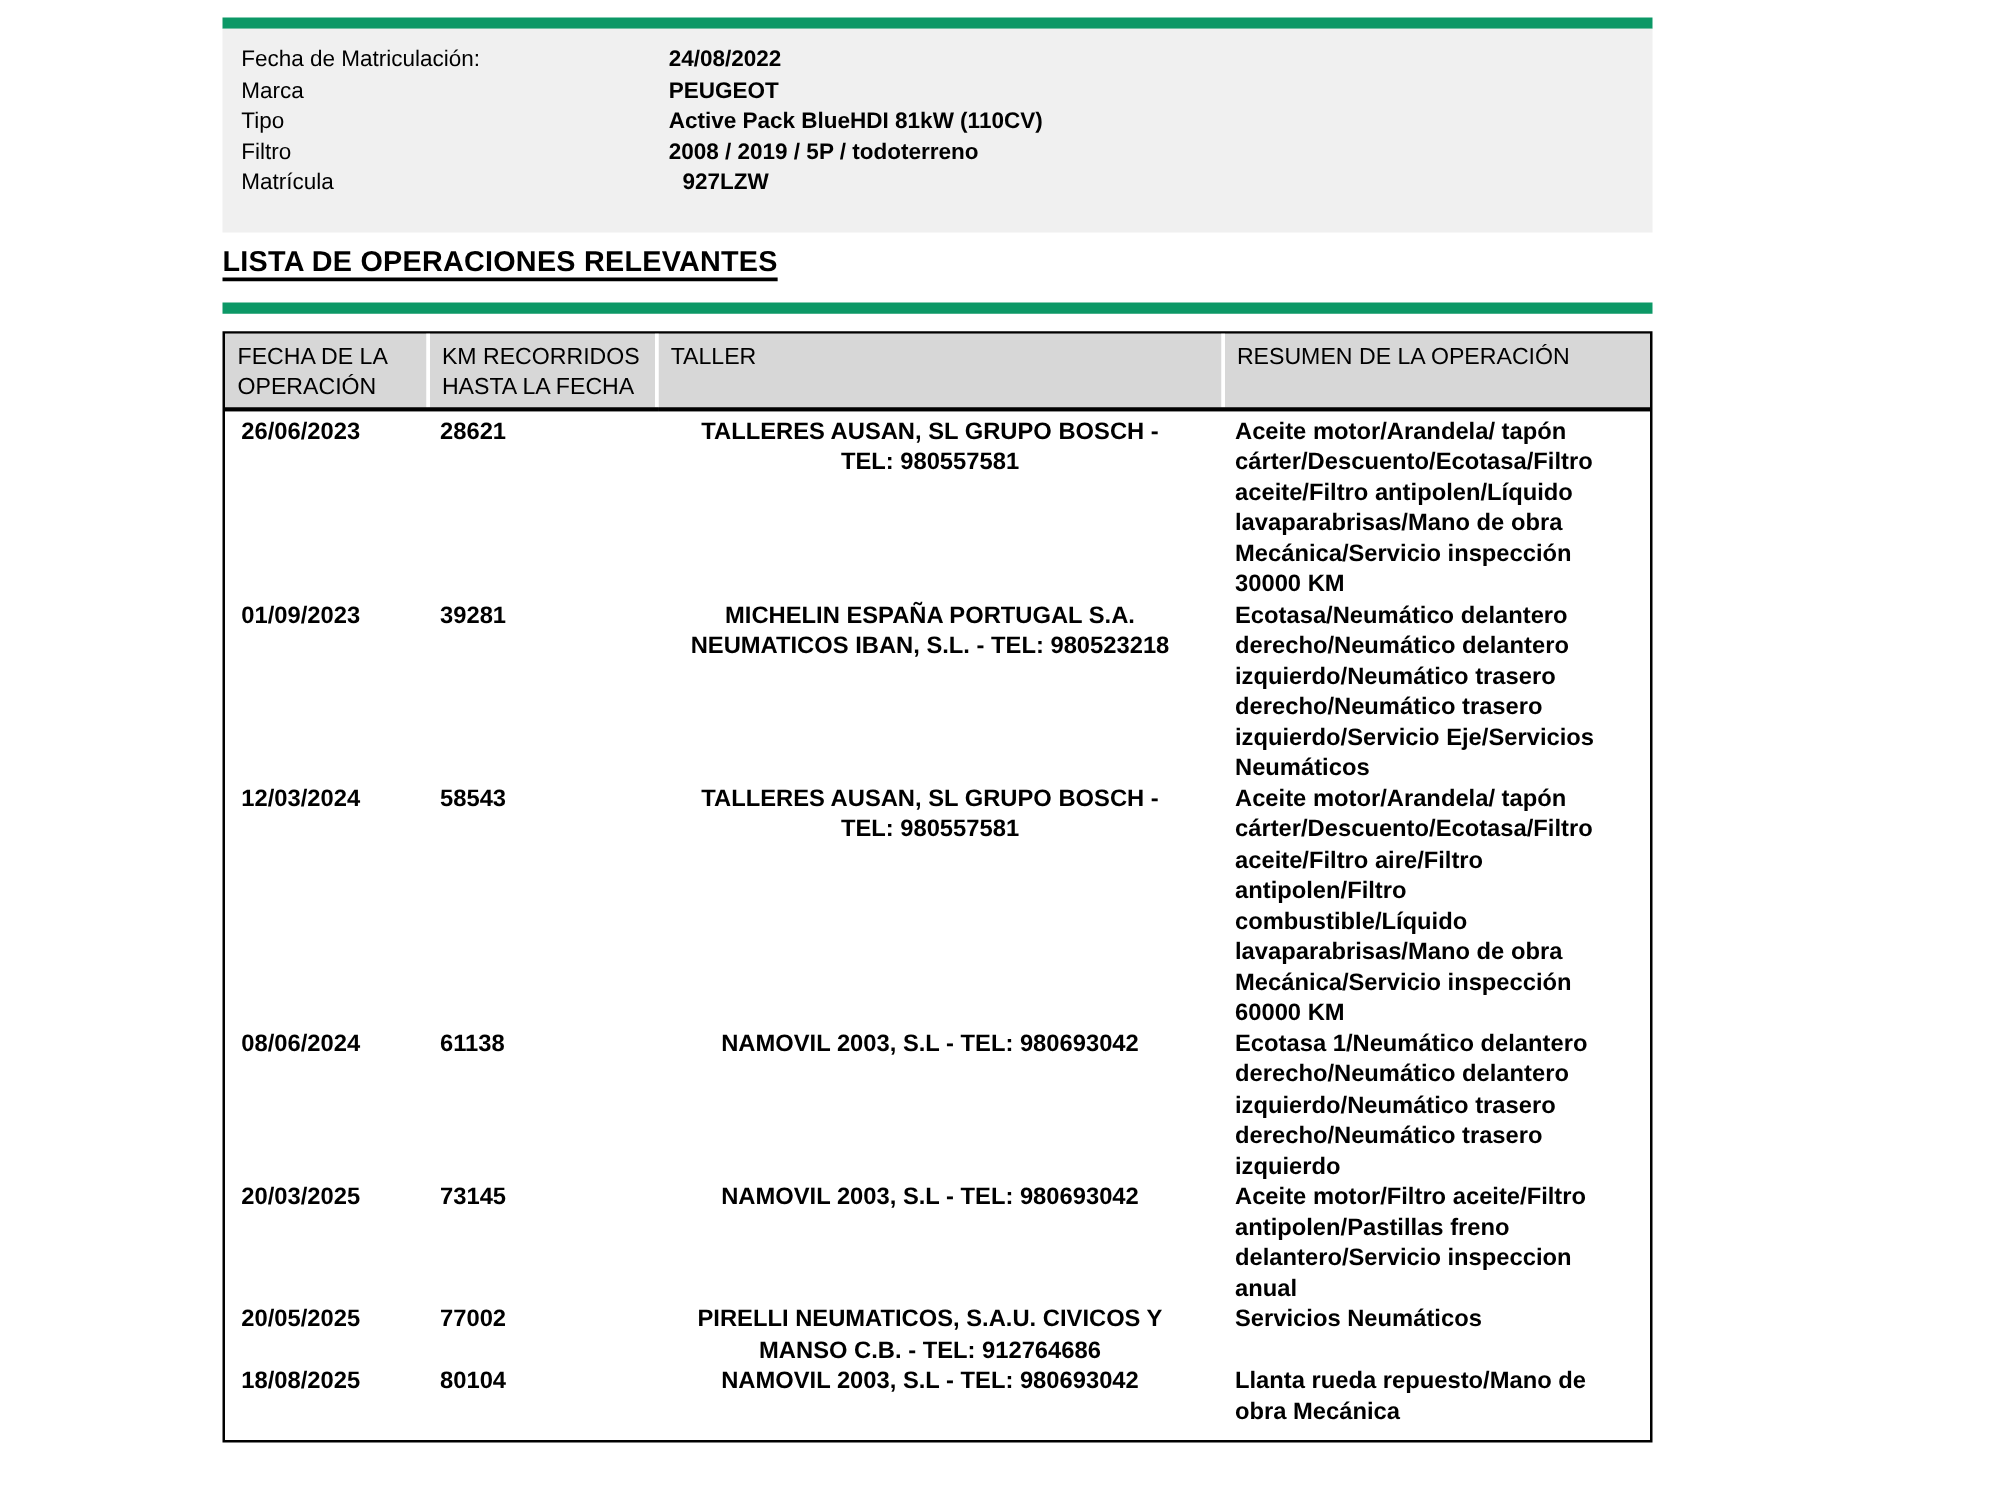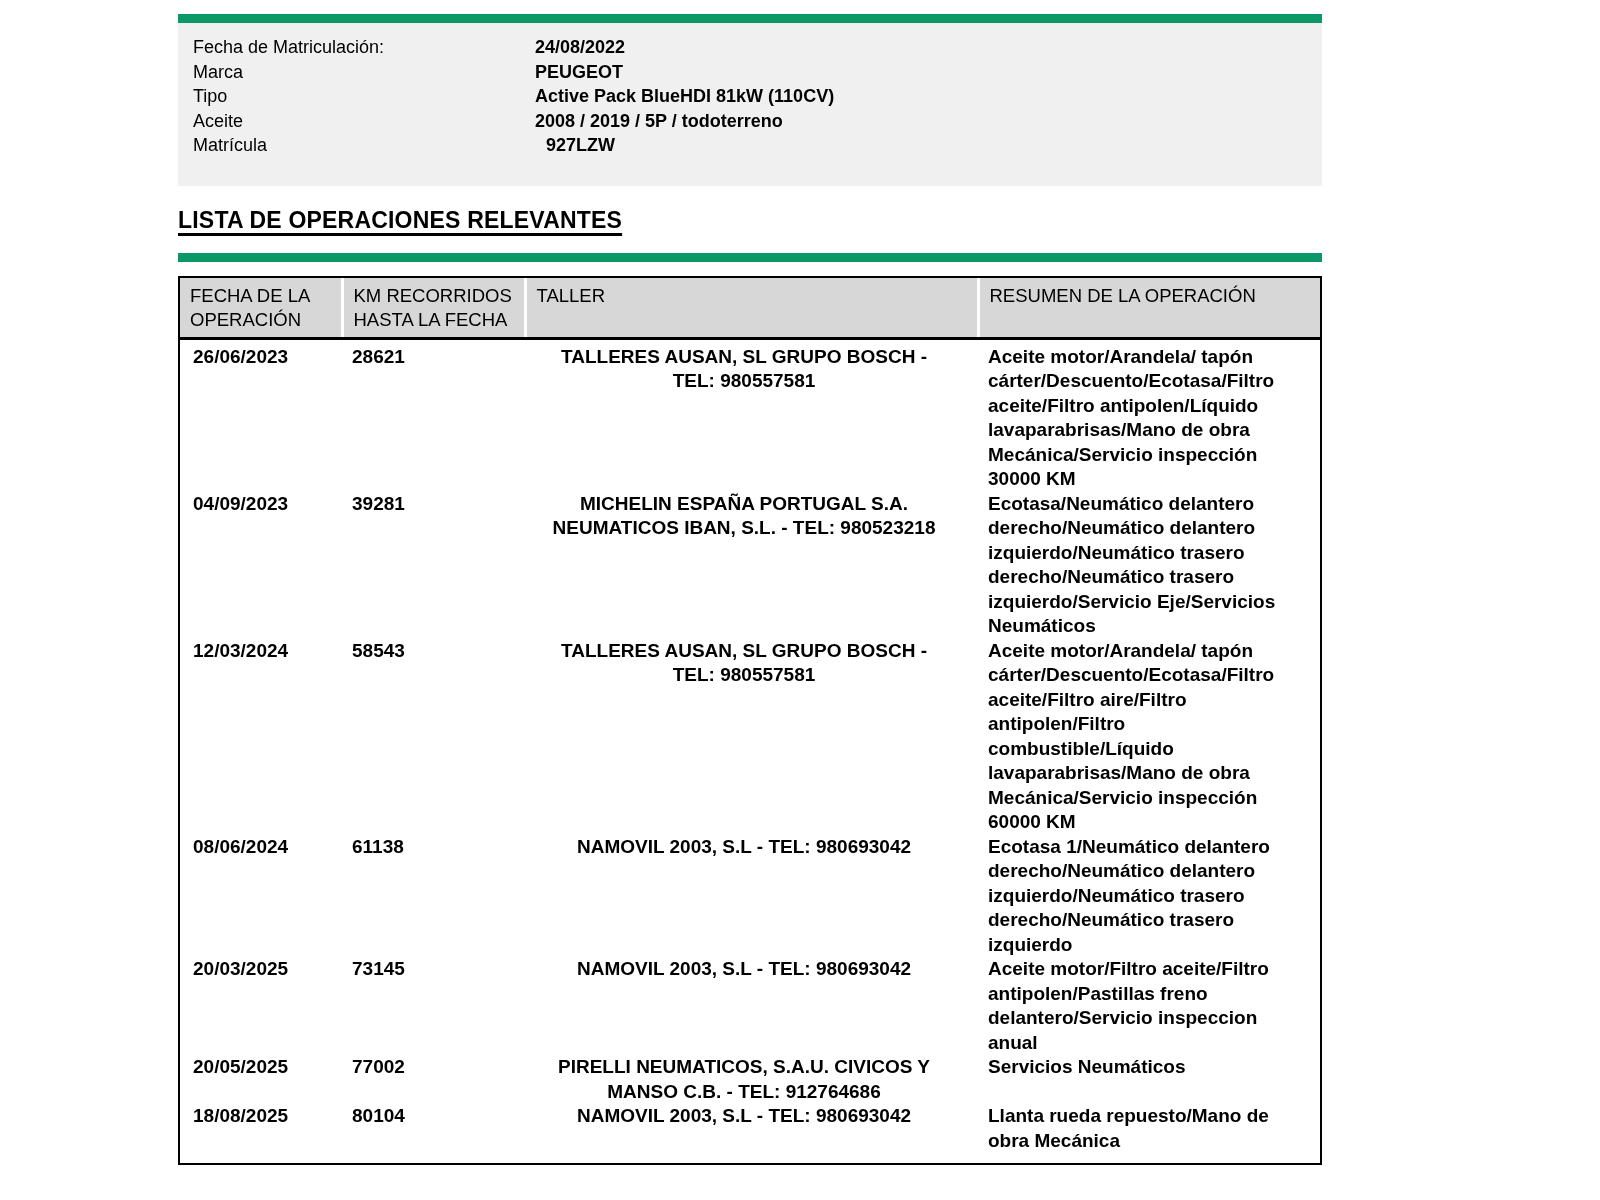--- a/index.html
+++ b/index.html
@@ -39,21 +39,21 @@
     flex: 0 0 342px;
     font-weight: normal;
   }
   .info-value {
     font-weight: bold;
   }
   .info-row:last-child .info-value { padding-left: 11px; }
 
   
   .section-title {
-    margin-top: 21px;
+    margin-top: 10px;
     margin-bottom: 0;
     font-size: 23px;
     font-weight: bold;
     text-decoration: underline;
     text-decoration-thickness: 2.5px;
     text-underline-offset: 5px;
     letter-spacing: 0.2px;
   }
   .section-bar { margin-top: 19px; }
 
@@ -113,21 +113,21 @@
     </div>
     <div class="info-row">
       <span class="info-label">Marca</span>
       <span class="info-value">PEUGEOT</span>
     </div>
     <div class="info-row">
       <span class="info-label">Tipo</span>
       <span class="info-value">Active Pack BlueHDI 81kW (110CV)</span>
     </div>
     <div class="info-row">
-      <span class="info-label">Aceite</span>
+      <span class="info-label">Filtro</span>
       <span class="info-value">2008 / 2019 / 5P / todoterreno</span>
     </div>
     <div class="info-row">
       <span class="info-label">Matrícula</span>
       <span class="info-value">927LZW</span>
     </div>
   </div>
 
   <h1 class="section-title">LISTA DE OPERACIONES RELEVANTES</h1>
 
@@ -151,21 +151,21 @@
       </thead>
       <tbody>
         <tr>
           <td class="cell-fecha">26/06/2023</td>
           <td class="cell-km">28621</td>
           <td class="cell-taller">TALLERES AUSAN, SL GRUPO BOSCH -
 TEL: 980557581</td>
           <td class="cell-resumen">Aceite motor/Arandela/ tapón cárter/Descuento/Ecotasa/Filtro aceite/Filtro antipolen/Líquido lavaparabrisas/Mano de obra Mecánica/Servicio inspección 30000 KM</td>
         </tr>
         <tr>
-          <td class="cell-fecha">04/09/2023</td>
+          <td class="cell-fecha">01/09/2023</td>
           <td class="cell-km">39281</td>
           <td class="cell-taller">MICHELIN ESPAÑA PORTUGAL S.A.
 NEUMATICOS IBAN, S.L. - TEL: 980523218</td>
           <td class="cell-resumen">Ecotasa/Neumático delantero derecho/Neumático delantero izquierdo/Neumático trasero derecho/Neumático trasero izquierdo/Servicio Eje/Servicios Neumáticos</td>
         </tr>
         <tr>
           <td class="cell-fecha">12/03/2024</td>
           <td class="cell-km">58543</td>
           <td class="cell-taller">TALLERES AUSAN, SL GRUPO BOSCH -
 TEL: 980557581</td>

